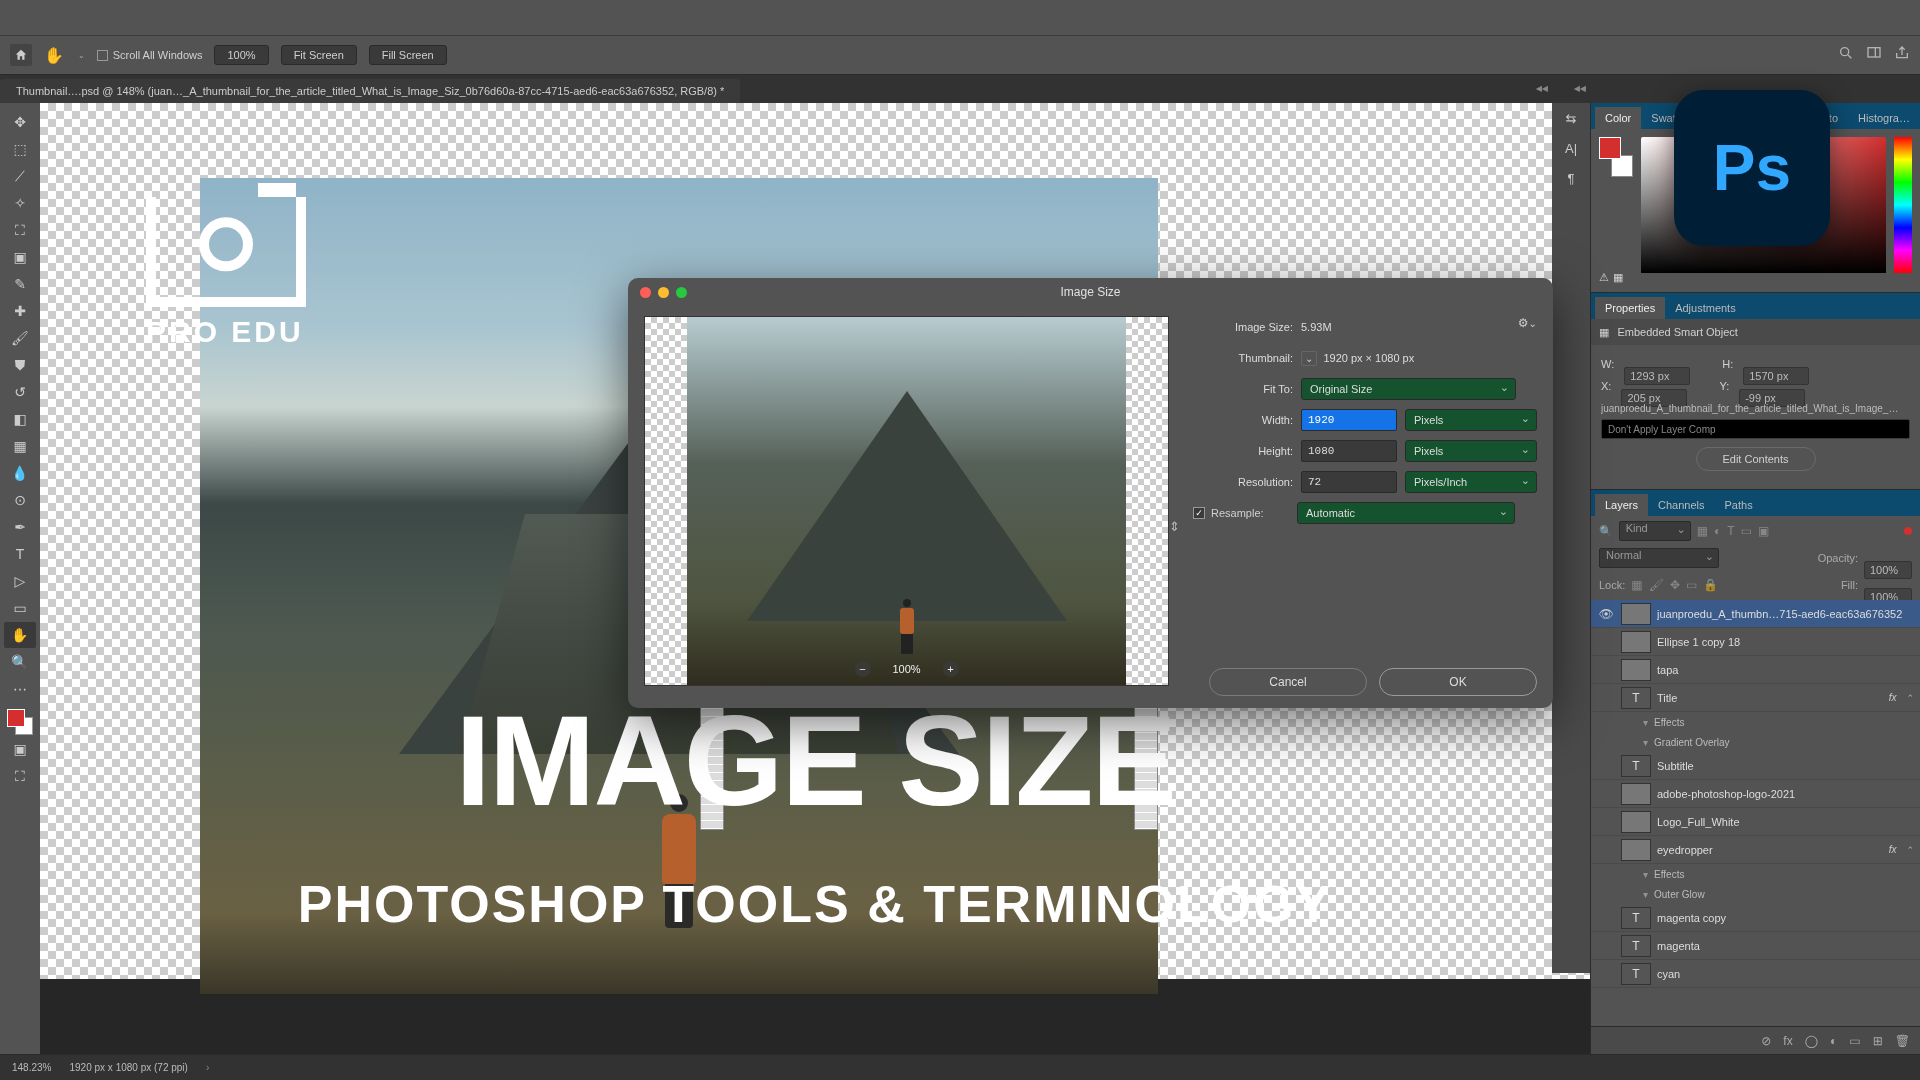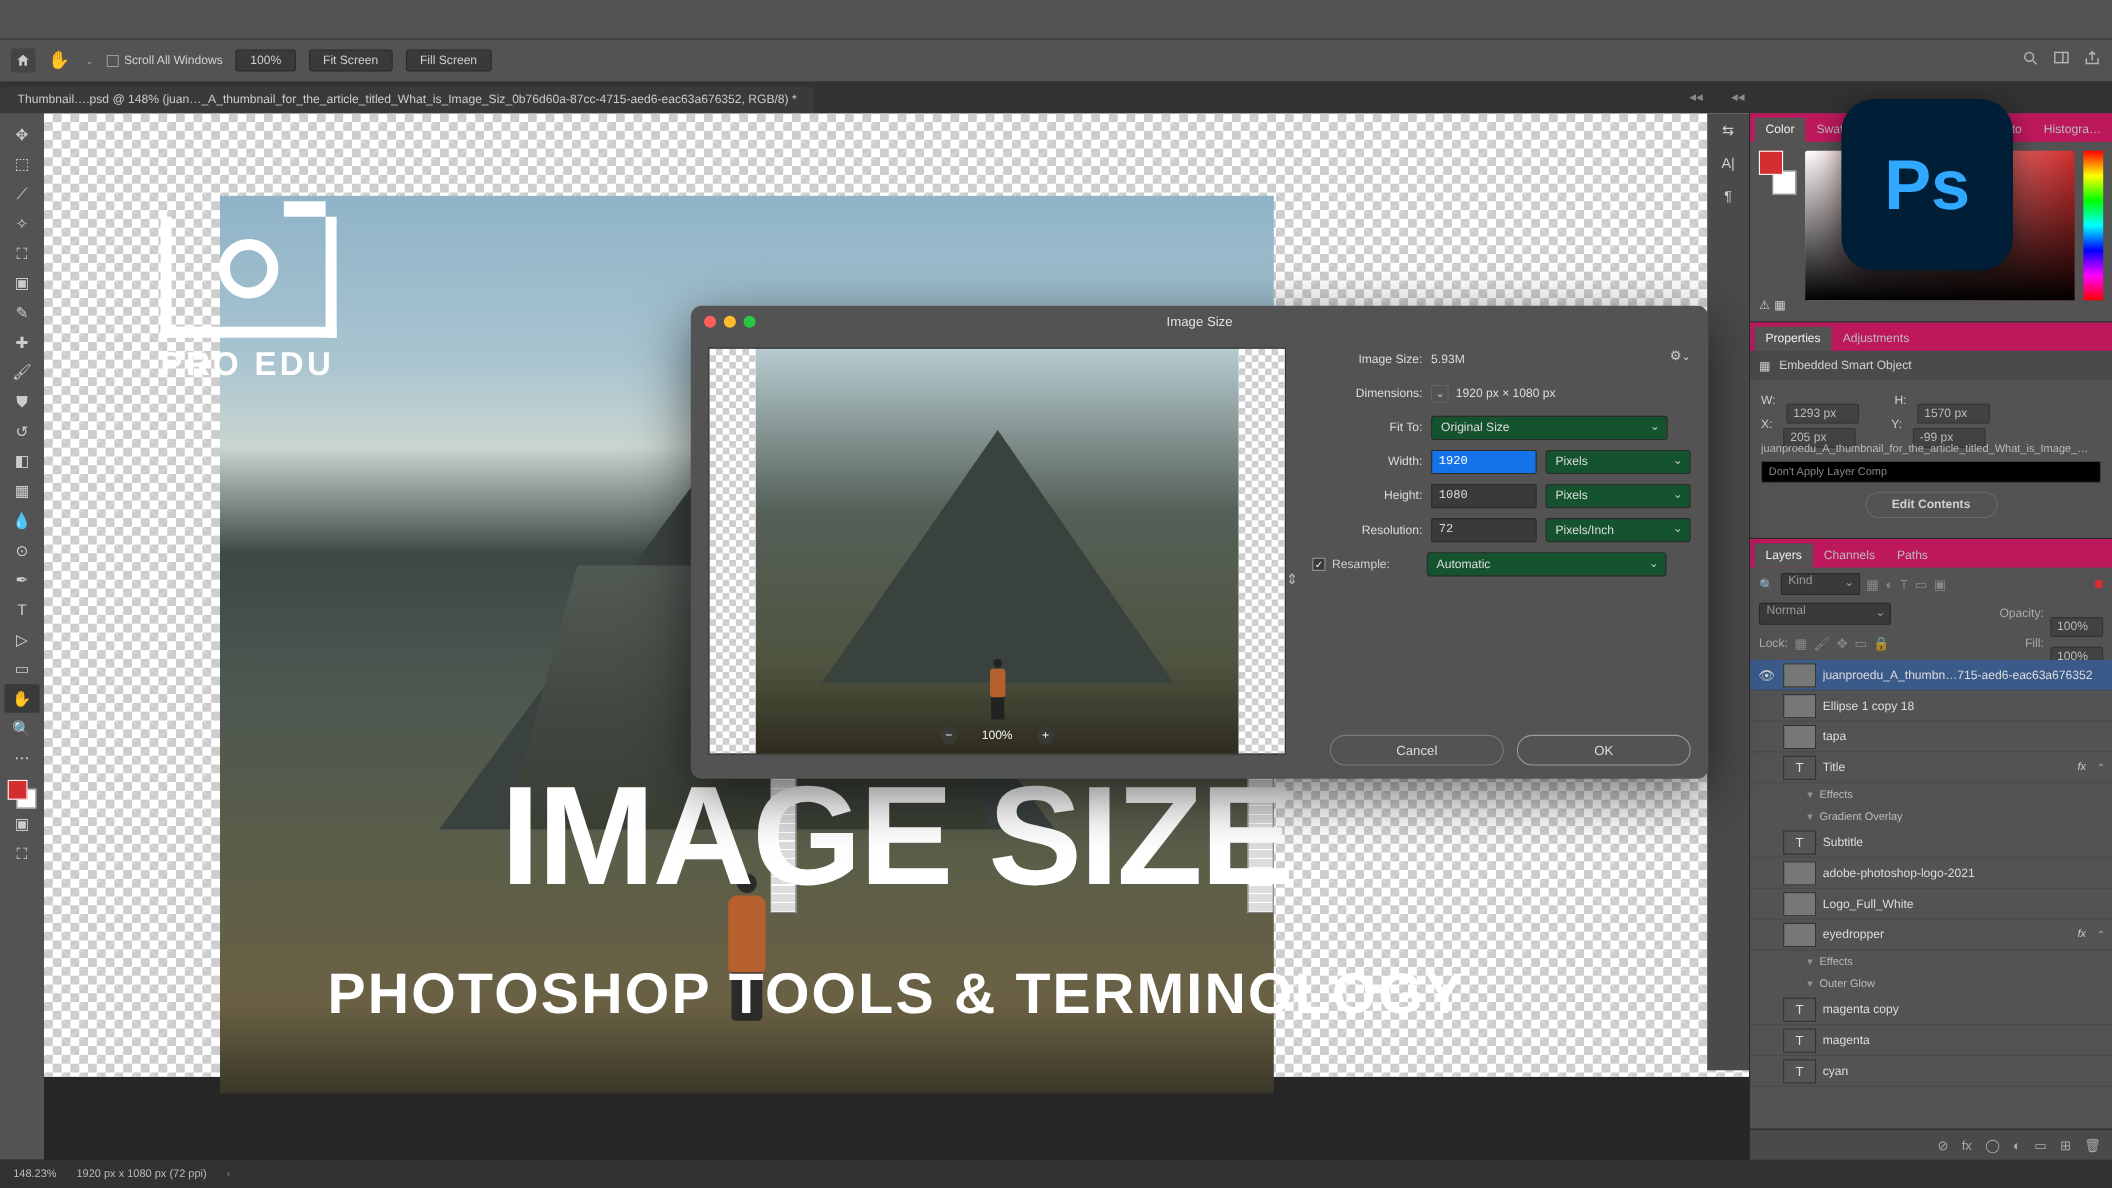--- a/index.html
+++ b/index.html
@@ -75,38 +75,38 @@
 .num-input{width:96px;font-family:Liberation Mono, monospace;}
 .unit-sel{width:132px;margin-left:8px;}
 .cb{width:12px;height:12px;border:1px solid #999;margin-right:6px;display:inline-flex;align-items:center;justify-content:center;font-size:9px;color:#fff;background:#3a3a3a;}
 .dlg-buttons{display:flex;gap:12px;margin-top:auto;justify-content:flex-end;padding-top:12px;}
 .btn{width:158px;height:28px;border:1px solid #7a7a7a;background:#535353;color:#ddd;border-radius:14px;font-size:12px;display:flex;align-items:center;justify-content:center;}
 .btn.primary{border-color:#9a9a9a;}
 .right-panels{width:330px;background:#535353;display:flex;flex-direction:column;border-left:1px solid #2a2a2a;}
 .panel-mini-strip{width:38px;background:#4a4a4a;position:absolute;right:330px;top:103px;height:870px;display:flex;flex-direction:column;align-items:center;padding-top:4px;gap:8px;}
 .mini-ico{width:22px;height:22px;display:flex;align-items:center;justify-content:center;font-size:13px;color:#ccc;}
 .color-panel{height:190px;border-bottom:1px solid #2a2a2a;position:relative;}
-.panel-tabs{display:flex;height:26px;align-items:flex-end;gap:0;padding-left:4px;background:#be185d;}
+.panel-tabs{display:flex;height:26px;align-items:flex-end;gap:0;padding-left:4px;background:#0c4a6e;}
 .ptab{padding:5px 10px;font-size:11px;color:#bbb;}
 .ptab.active{background:#535353;color:#eee;}
 .color-body{padding:8px;display:flex;gap:8px;}
 .swatch-pair{width:34px;height:40px;position:relative;}
 .fg2{position:absolute;width:22px;height:22px;background:#d32f2f;border:1px solid #fff;top:0;left:0;}
 .bg2{position:absolute;width:22px;height:22px;background:#fff;border:1px solid #888;bottom:0;right:0;}
 .warn{position:absolute;left:8px;bottom:8px;display:flex;gap:4px;font-size:11px;}
 .spectrum{flex:1;height:136px;position:relative;background:linear-gradient(90deg,#fff,#d32f2f);border-radius:2px;}
 .spectrum::before{content:"";position:absolute;inset:0;background:linear-gradient(180deg,transparent,#000);}
 .hue-strip{width:18px;height:136px;background:linear-gradient(180deg,#f00,#ff0,#0f0,#0ff,#00f,#f0f,#f00);}
 .ps-overlay{position:absolute;right:90px;top:90px;width:156px;height:156px;background:#001e36;border-radius:30px;display:flex;align-items:center;justify-content:center;box-shadow:0 6px 24px rgba(0,0,0,.5);}
 .ps-overlay span{color:#31a8ff;font-size:64px;font-weight:700;}
 .prop-panel{border-bottom:1px solid #2a2a2a;padding-bottom:10px;}
 .prop-body{padding:8px 10px;font-size:11px;}
 .prop-body .r{display:flex;align-items:center;gap:10px;height:22px;}
 .ro-field{background:#424242;color:#bbb;border:1px solid #333;padding:2px 5px;border-radius:2px;width:66px;height:18px;display:inline-flex;align-items:center;margin-top:24px;}
-.edit-btn{margin:8px auto 0;width:120px;height:24px;border:1px solid #6a6a6a;border-radius:12px;display:flex;align-items:center;justify-content:center;font-weight:bold;}
+.edit-btn{margin:8px auto 0;width:120px;height:24px;border:1px solid #6a6a6a;border-radius:12px;display:flex;align-items:center;justify-content:center;}
 .gray-field{background:#000000;color:#888;border:1px solid #3a3a3a;height:20px;padding:0 6px;border-radius:2px;display:flex;align-items:center;font-size:10px;}
 .layers-panel{flex:1;display:flex;flex-direction:column;}
 .layer-controls{padding:4px 8px;display:flex;flex-direction:column;gap:5px;}
 .lc-row{display:flex;align-items:center;gap:6px;height:22px;color:#aaa;font-size:11px;}
 .kind-sel{background:#3a3a3a;border:1px solid #2a2a2a;height:20px;padding:0 18px 0 6px;border-radius:2px;color:#999;position:relative;width:72px;}
 .kind-sel::after{content:"⌄";position:absolute;right:4px;top:1px;}
 .lc-ico{opacity:.6;font-size:12px;}
 .layer-list{flex:1;overflow:auto;}
 .layer{display:flex;align-items:center;height:28px;padding:0 6px;gap:6px;border-bottom:1px solid #4a4a4a;}
 .layer.sel{background:#3a5a8a;}
@@ -412,21 +412,21 @@
         <span class="zb-btn">+</span>
       </div>
     </div>
     <div class="controls" style="position:relative">
       <span class="gear">⚙<small>⌄</small></span>
       <div class="row">
         <span class="lbl">Image Size:</span>
         <span class="val">5.93M</span>
       </div>
       <div class="row">
-        <span class="lbl">Dimensions:</span>
+        <span class="lbl">Thumbnail:</span>
         <span style="margin-right:6px;font-size:10px;border:1px solid #666;padding:1px 3px;border-radius:2px">⌄</span>
         <span class="val">1920 px  ×  1080 px</span>
       </div>
       <div class="row">
         <span class="lbl">Fit To:</span>
         <span class="select wide">Original Size</span>
       </div>
       <div style="position:relative">
         <span class="chain-icon">⇕</span>
         <div class="row">

